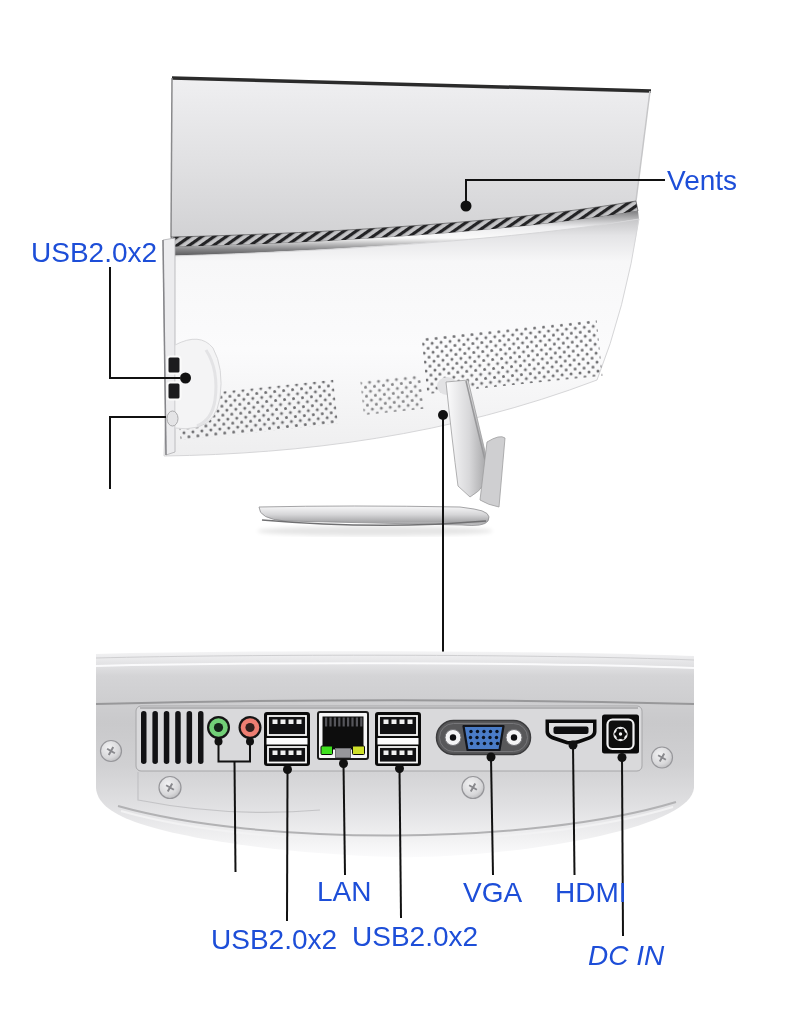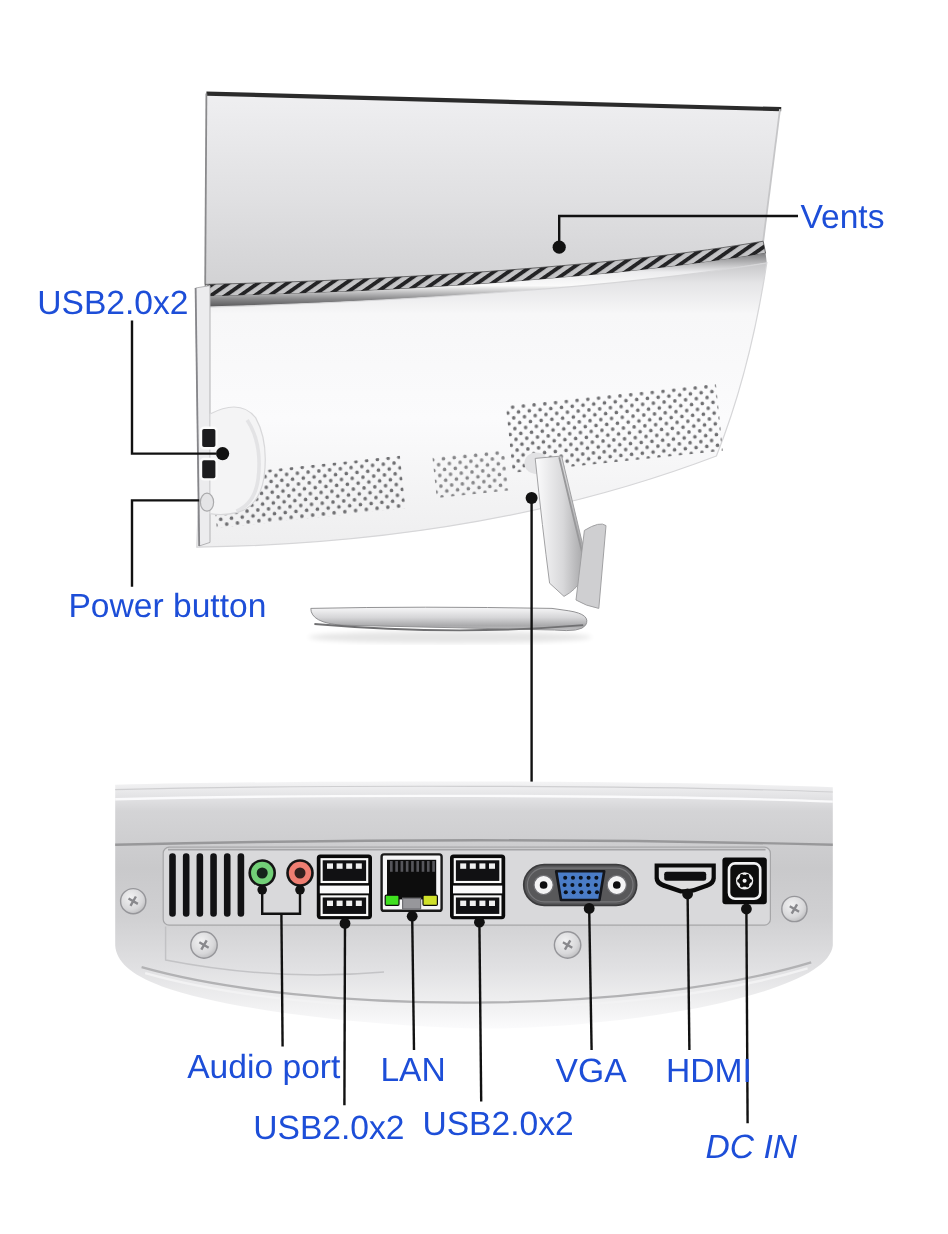--- a/index.html
+++ b/index.html
@@ -297,22 +297,20 @@
       <circle cx="399.5" cy="768.5" r="4.5"></circle>
           <circle cx="491" cy="757" r="4.5"></circle>
       <circle cx="573" cy="745" r="4.5"></circle>
           <circle cx="622" cy="757.5" r="4.5"></circle>
     </g>
   </g>
 </svg>
 
   <div class="callout-label" style="left:667px;top:166px;">Vents</div>
   <div class="callout-label" style="left:31px;top:238px;">USB2.0x2</div>
-  <div class="callout-label" style="left:57px;top:490px;">Power button</div>
-
-  <div class="callout-label" style="left:156px;top:874px;">Audio port</div>
+
   <div class="callout-label" style="left:317px;top:877px;text-align:center;">LAN</div>
   <div class="callout-label" style="left:463px;top:878px;">VGA</div>
   <div class="callout-label" style="left:555px;top:878px;">HDMI</div>
   <div class="callout-label" style="left:211px;top:925px;">USB2.0x2</div>
   <div class="callout-label" style="left:352px;top:922px;">USB2.0x2</div>
   <div class="callout-label" style="left:588px;top:941px;font-style:italic;">DC IN</div>
 </div>
 
 </body></html>

